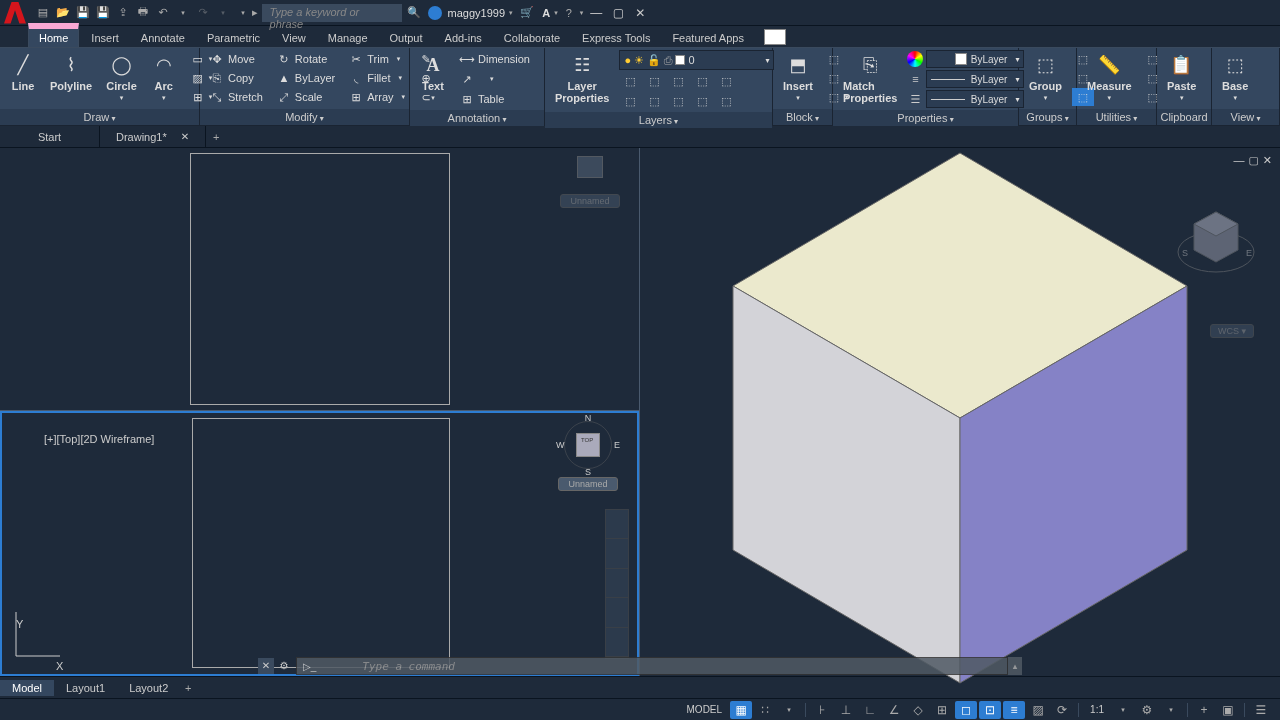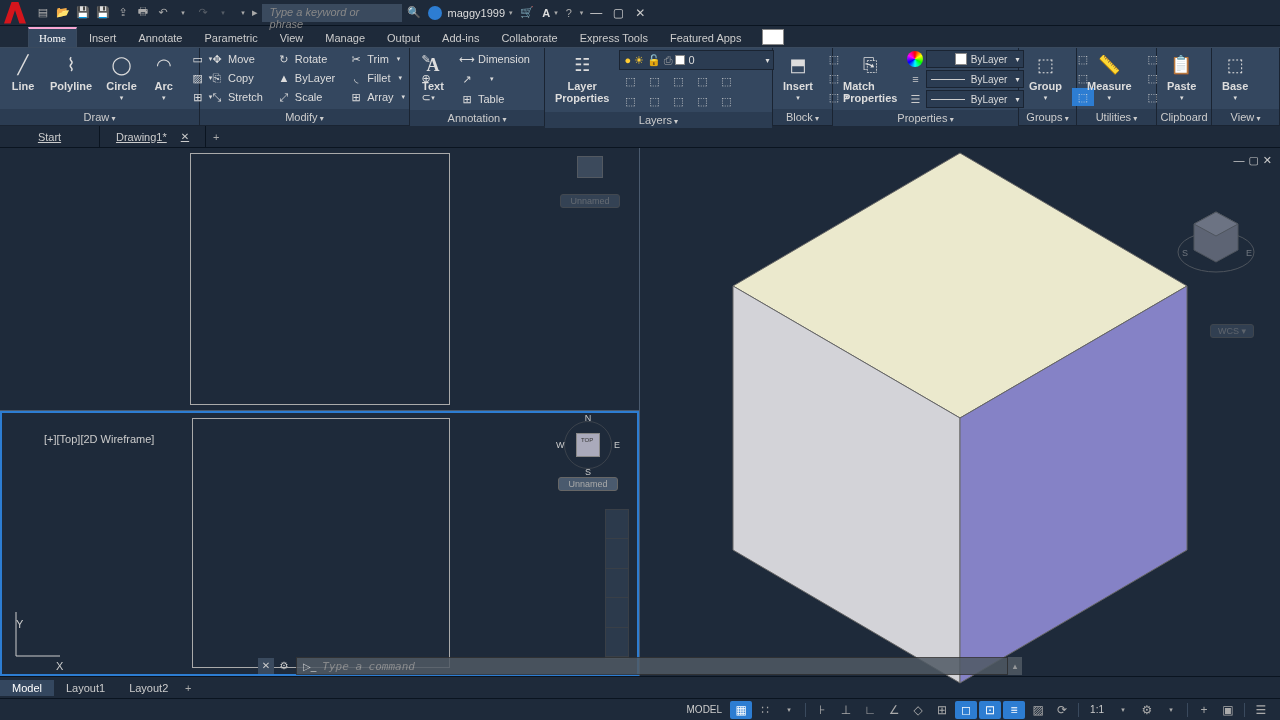--- a/index.html
+++ b/index.html
@@ -12,21 +12,21 @@
 .qat-btn { width: 18px; height: 18px; display: flex; align-items: center; justify-content: center; cursor: pointer; color: #aaa; }
 .title-center { flex: 1; text-align: center; color: #e6e6e6; font-size: 12px; }
 .title-right { display: flex; align-items: center; gap: 4px; margin-right: 6px; }
 .search-box { background: #3a4a5e; color: #888; font-style: italic; padding: 2px 8px; width: 140px; height: 18px; font-size: 11px; }
 .user-icon { width: 14px; height: 14px; background: #2d7dd2; border-radius: 50%; margin-right: 2px; }
 .win-ctrl { width: 18px; height: 16px; color: #ccc; cursor: pointer; display: flex; align-items: center; justify-content: center; font-size: 12px; }
 
 
 .menubar { height: 22px; background: #1e2a3a; display: flex; align-items: flex-end; padding-left: 28px; gap: 2px; border-bottom: 1px solid #3a4a5e; }
 .menu-tab { padding: 3px 10px; color: #ccc; cursor: pointer; font-size: 11px; }
-.menu-tab.active { background: #34475f; color: #fff; border-top: 2px solid #f9a8d4; border-left: 1px solid #3a4a5e; border-right: 1px solid #3a4a5e; font-family: Liberation Serif, serif; }
+.menu-tab.active { background: #34475f; color: #fff; border-top: 6px solid #f9a8d4; border-left: 1px solid #3a4a5e; border-right: 1px solid #3a4a5e; }
 .menu-spacer { flex: 1; }
 .menu-icon-box { width: 22px; height: 16px; background: #fff; border: 1px solid #888; margin: 2px 8px; }
 
 
 .ribbon { height: 78px; background: #34475f; display: flex; border-bottom: 1px solid #1a2432; }
 .ribbon-panel { border-right: 1px solid #1a2432; display: flex; flex-direction: column; position: relative; }
 .panel-body { flex: 1; display: flex; padding: 2px 6px; gap: 6px; }
 .panel-title { height: 16px; background: #2b3c52; color: #ccc; text-align: center; font-size: 11px; line-height: 16px; cursor: pointer; }
 .panel-title .dd::after { content: ' ▾'; font-size: 8px; }
 .big-btn { display: flex; flex-direction: column; align-items: center; justify-content: flex-start; padding: 2px 4px; cursor: pointer; color: #ddd; gap: 2px; }
@@ -38,21 +38,21 @@
 .sm-icon { width: 14px; height: 14px; display: flex; align-items: center; justify-content: center; font-size: 11px; }
 .layer-combo { background: #2b3c52; border: 1px solid #1a2432; height: 20px; width: 155px; display: flex; align-items: center; padding: 0 4px; color: #ddd; font-size: 11px; gap: 3px; }
 .bylayer-combo { background: #2b3c52; border: 1px solid #1a2432; height: 18px; width: 110px; display: flex; align-items: center; justify-content: flex-end; padding: 0 16px 0 4px; color: #ddd; font-size: 10px; position: relative; }
 .bylayer-combo::after { content: '▾'; position: absolute; right: 4px; font-size: 8px; }
 .bylayer-line { flex: 1; border-top: 1px solid #ccc; margin-right: 6px; }
 .color-swatch { width: 12px; height: 12px; background: #fff; border: 1px solid #888; margin-right: 4px; }
 .color-wheel { width: 16px; height: 16px; border-radius: 50%; background: conic-gradient(red,yellow,lime,cyan,blue,magenta,red); }
 
 
 .doctabs { height: 22px; background: #1e2a3a; display: flex; align-items: center; border-bottom: 1px solid #0a1420; }
-.doc-tab { padding: 2px 16px; color: #ccc; font-size: 11px; cursor: pointer; border-right: 1px solid #0a1420; height: 100%; display: flex; align-items: center; text-decoration: underline; }
+.doc-tab { padding: 2px 16px; color: #ccc; font-size: 11px; cursor: pointer; border-right: 1px solid #0a1420; height: 100%; display: flex; align-items: center; }
 .doc-tab .close { margin-left: 14px; font-size: 10px; }
 .doc-add { width: 20px; text-align: center; cursor: pointer; color: #aaa; }
 
 
 .drawing-area { position: relative; height: 528px; background: #1e2a3a; display: flex; }
 .left-viewports { width: 640px; display: flex; flex-direction: column; border-right: 1px solid #4a5a6e; }
 .vp { flex: 1; position: relative; background: #1e2a3a; }
 .vp.active { border: 2px solid #2d7dd2; }
 .vp-border-top { border-bottom: 1px solid #4a5a6e; }
 .vp-label { position: absolute; top: 20px; left: 6px; color: #ccc; font-size: 11px; margin-left: 36px; }
@@ -89,21 +89,21 @@
 
 .viewcube-3d { position: absolute; top: 54px; right: 24px; width: 80px; opacity: 0.45; }
 .vc3-label { background: #4a5a6e; color: #aaa; font-size: 9px; padding: 1px 6px; border-radius: 3px; margin-top: 40px; text-align: center; border: 1px solid #666; width: 44px; margin-left: auto; margin-right: 2px; }
 
 
 .cmdline-wrap { position: absolute; bottom: 0; left: 258px; right: 258px; height: 20px; display: flex; align-items: center; }
 .cmd-close { width: 16px; height: 16px; background: #3a4a5e; color: #ccc; text-align: center; line-height: 16px; font-size: 10px; cursor: pointer; margin-right: 2px; }
 .cmd-cust { width: 16px; height: 16px; color: #ccc; text-align: center; line-height: 16px; font-size: 10px; cursor: pointer; margin-right: 4px; }
 .cmd-input-box { flex: 1; background: #505a64; opacity: 0.85; height: 18px; display: flex; align-items: center; padding: 0 6px; border: 1px solid #333; }
 .cmd-prompt { color: #ddd; font-size: 10px; margin-right: 6px; }
-.cmd-input { color: #999; font-style: italic; font-family: 'Consolas', monospace; font-size: 11px; }
+.cmd-input { color: #999; font-style: italic; font-family: 'Consolas', monospace; font-size: 11px; margin-left: 40px; }
 .cmd-arrow { width: 14px; height: 18px; background: #505a64; color: #aaa; text-align: center; line-height: 18px; font-size: 9px; cursor: pointer; opacity: 0.85; }
 
 
 .bottom-tabs { height: 22px; background: #1e2a3a; display: flex; align-items: center; border-top: 1px solid #0a1420; }
 .bt-tab { padding: 2px 12px; color: #ccc; font-size: 11px; cursor: pointer; }
 .bt-tab.active { background: #34475f; color: #fff; font-weight: 500; }
 .bt-add { width: 16px; color: #aaa; cursor: pointer; text-align: center; }
 
 
 .statusbar { height: 22px; background: #1e2a3a; display: flex; align-items: center; justify-content: flex-end; padding: 0 8px; gap: 2px; border-top: 1px solid #0a1420; }

